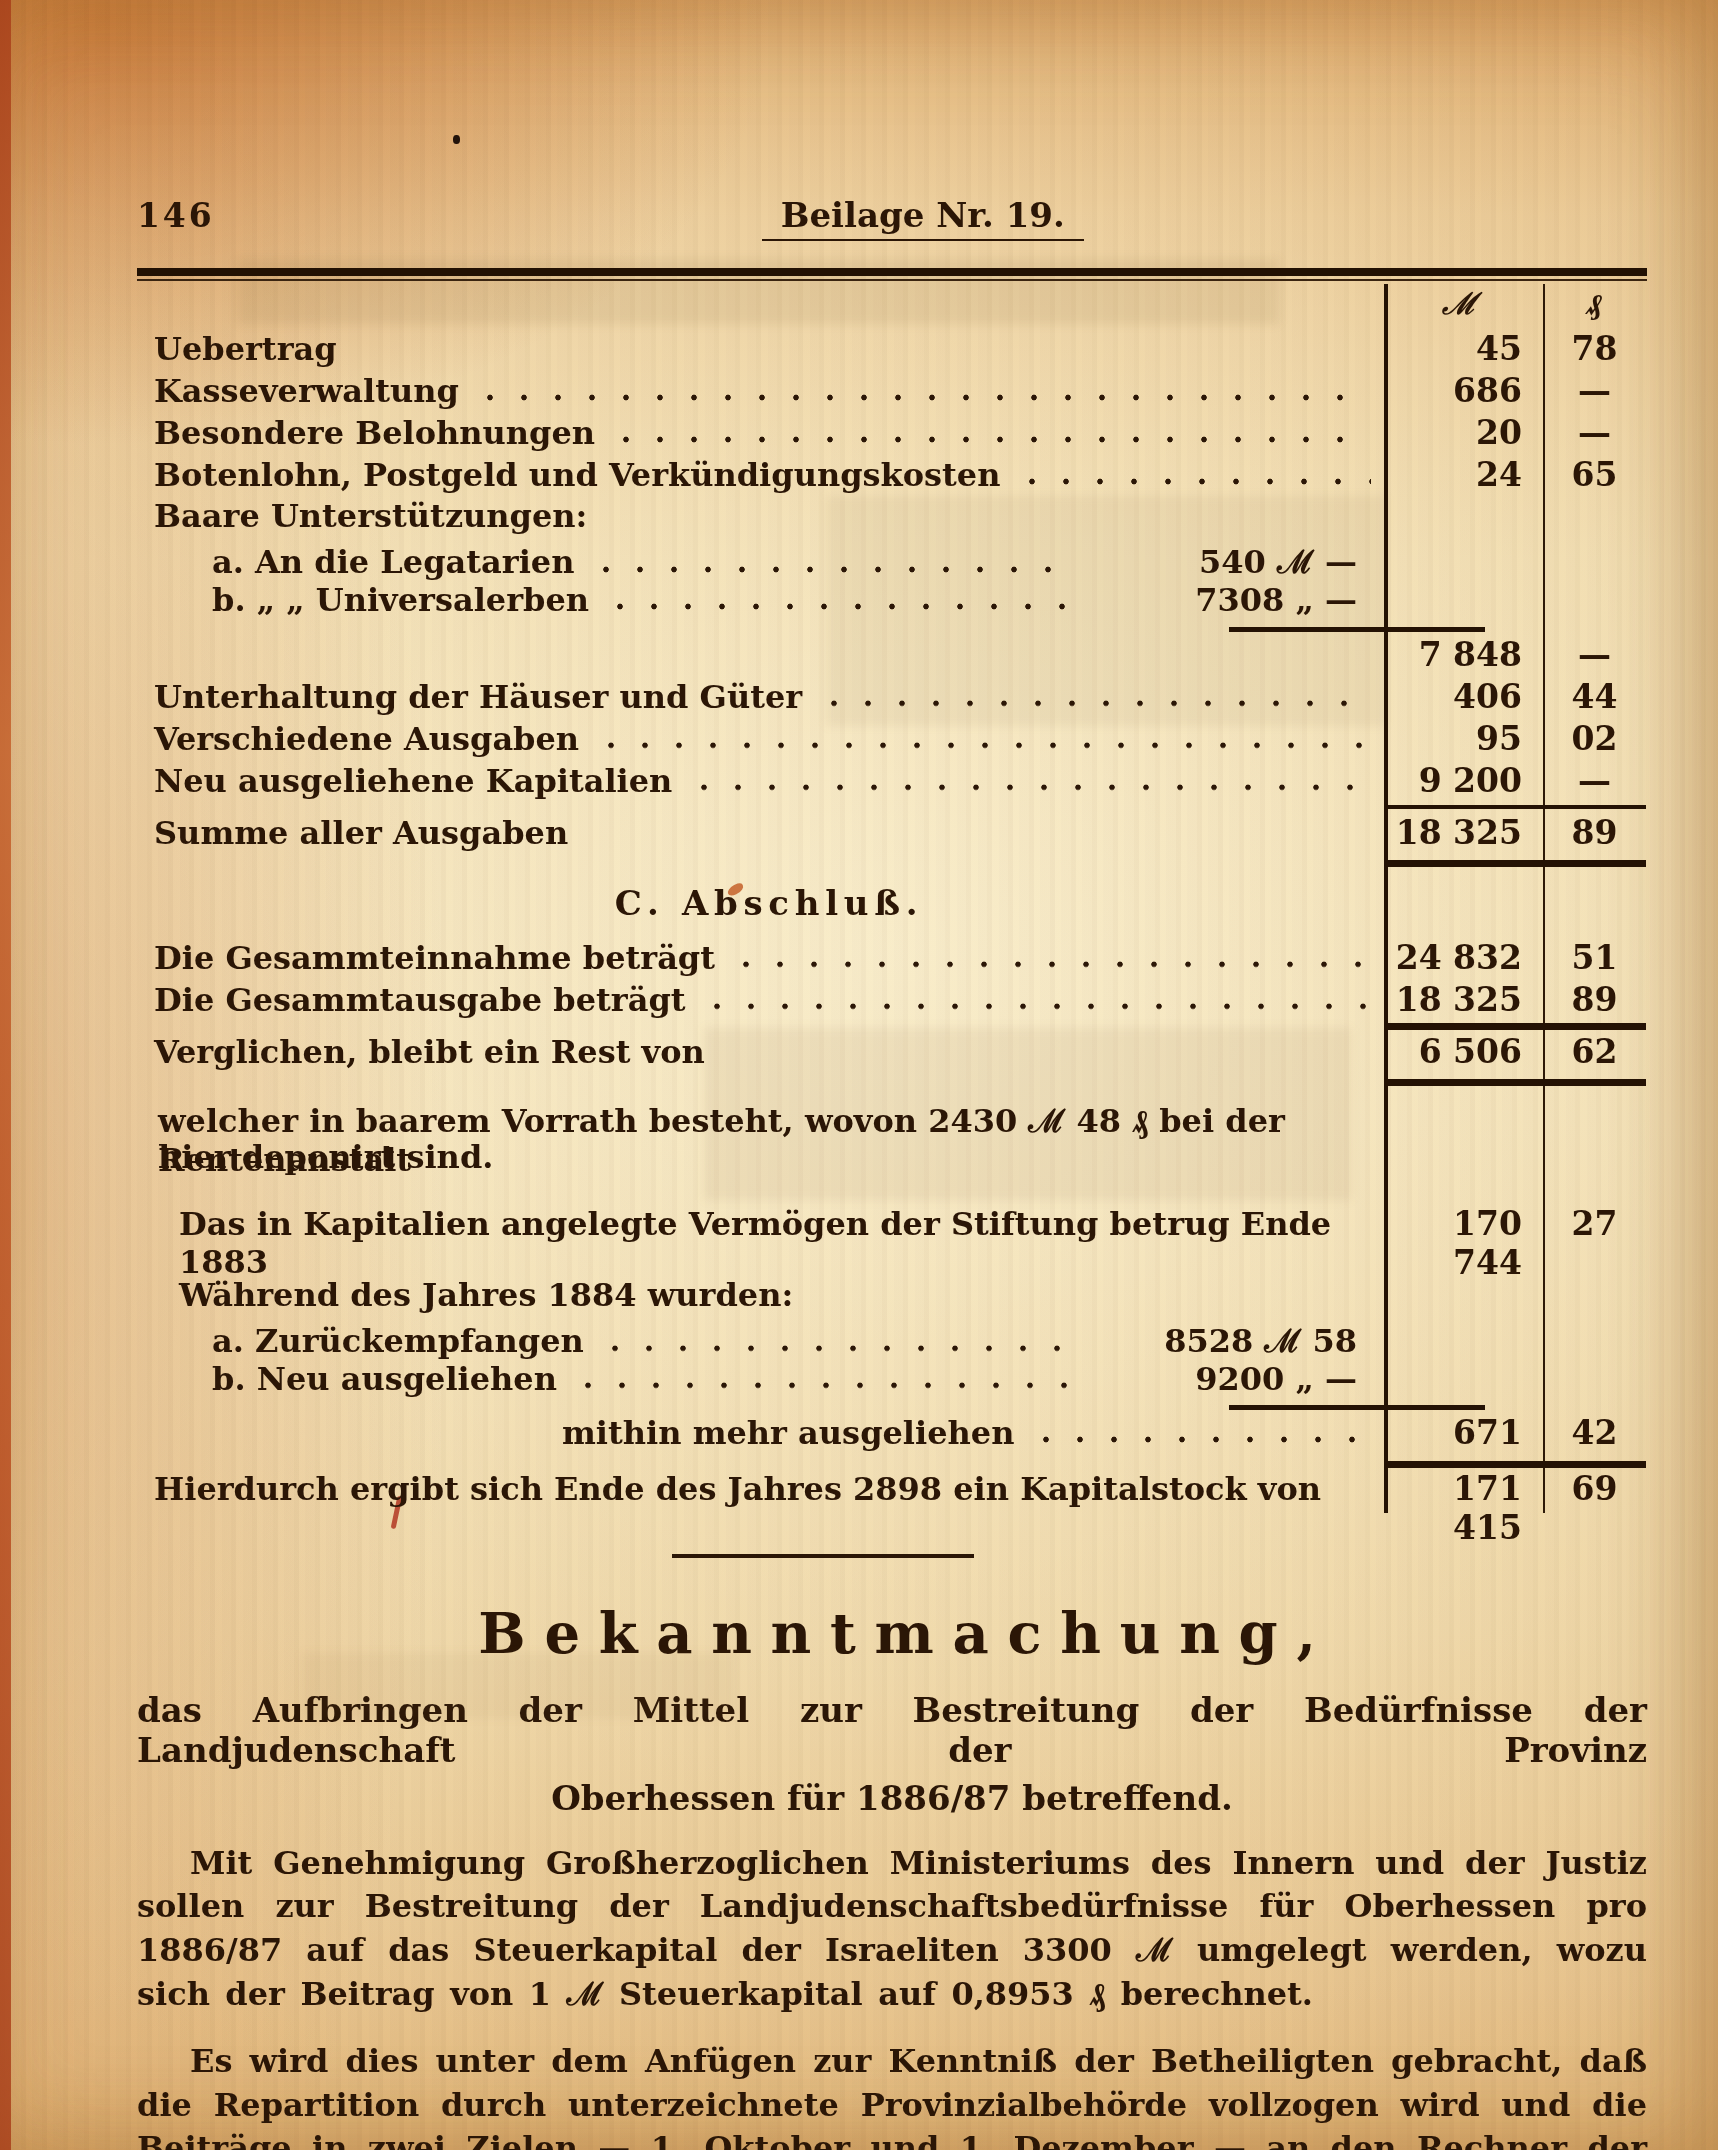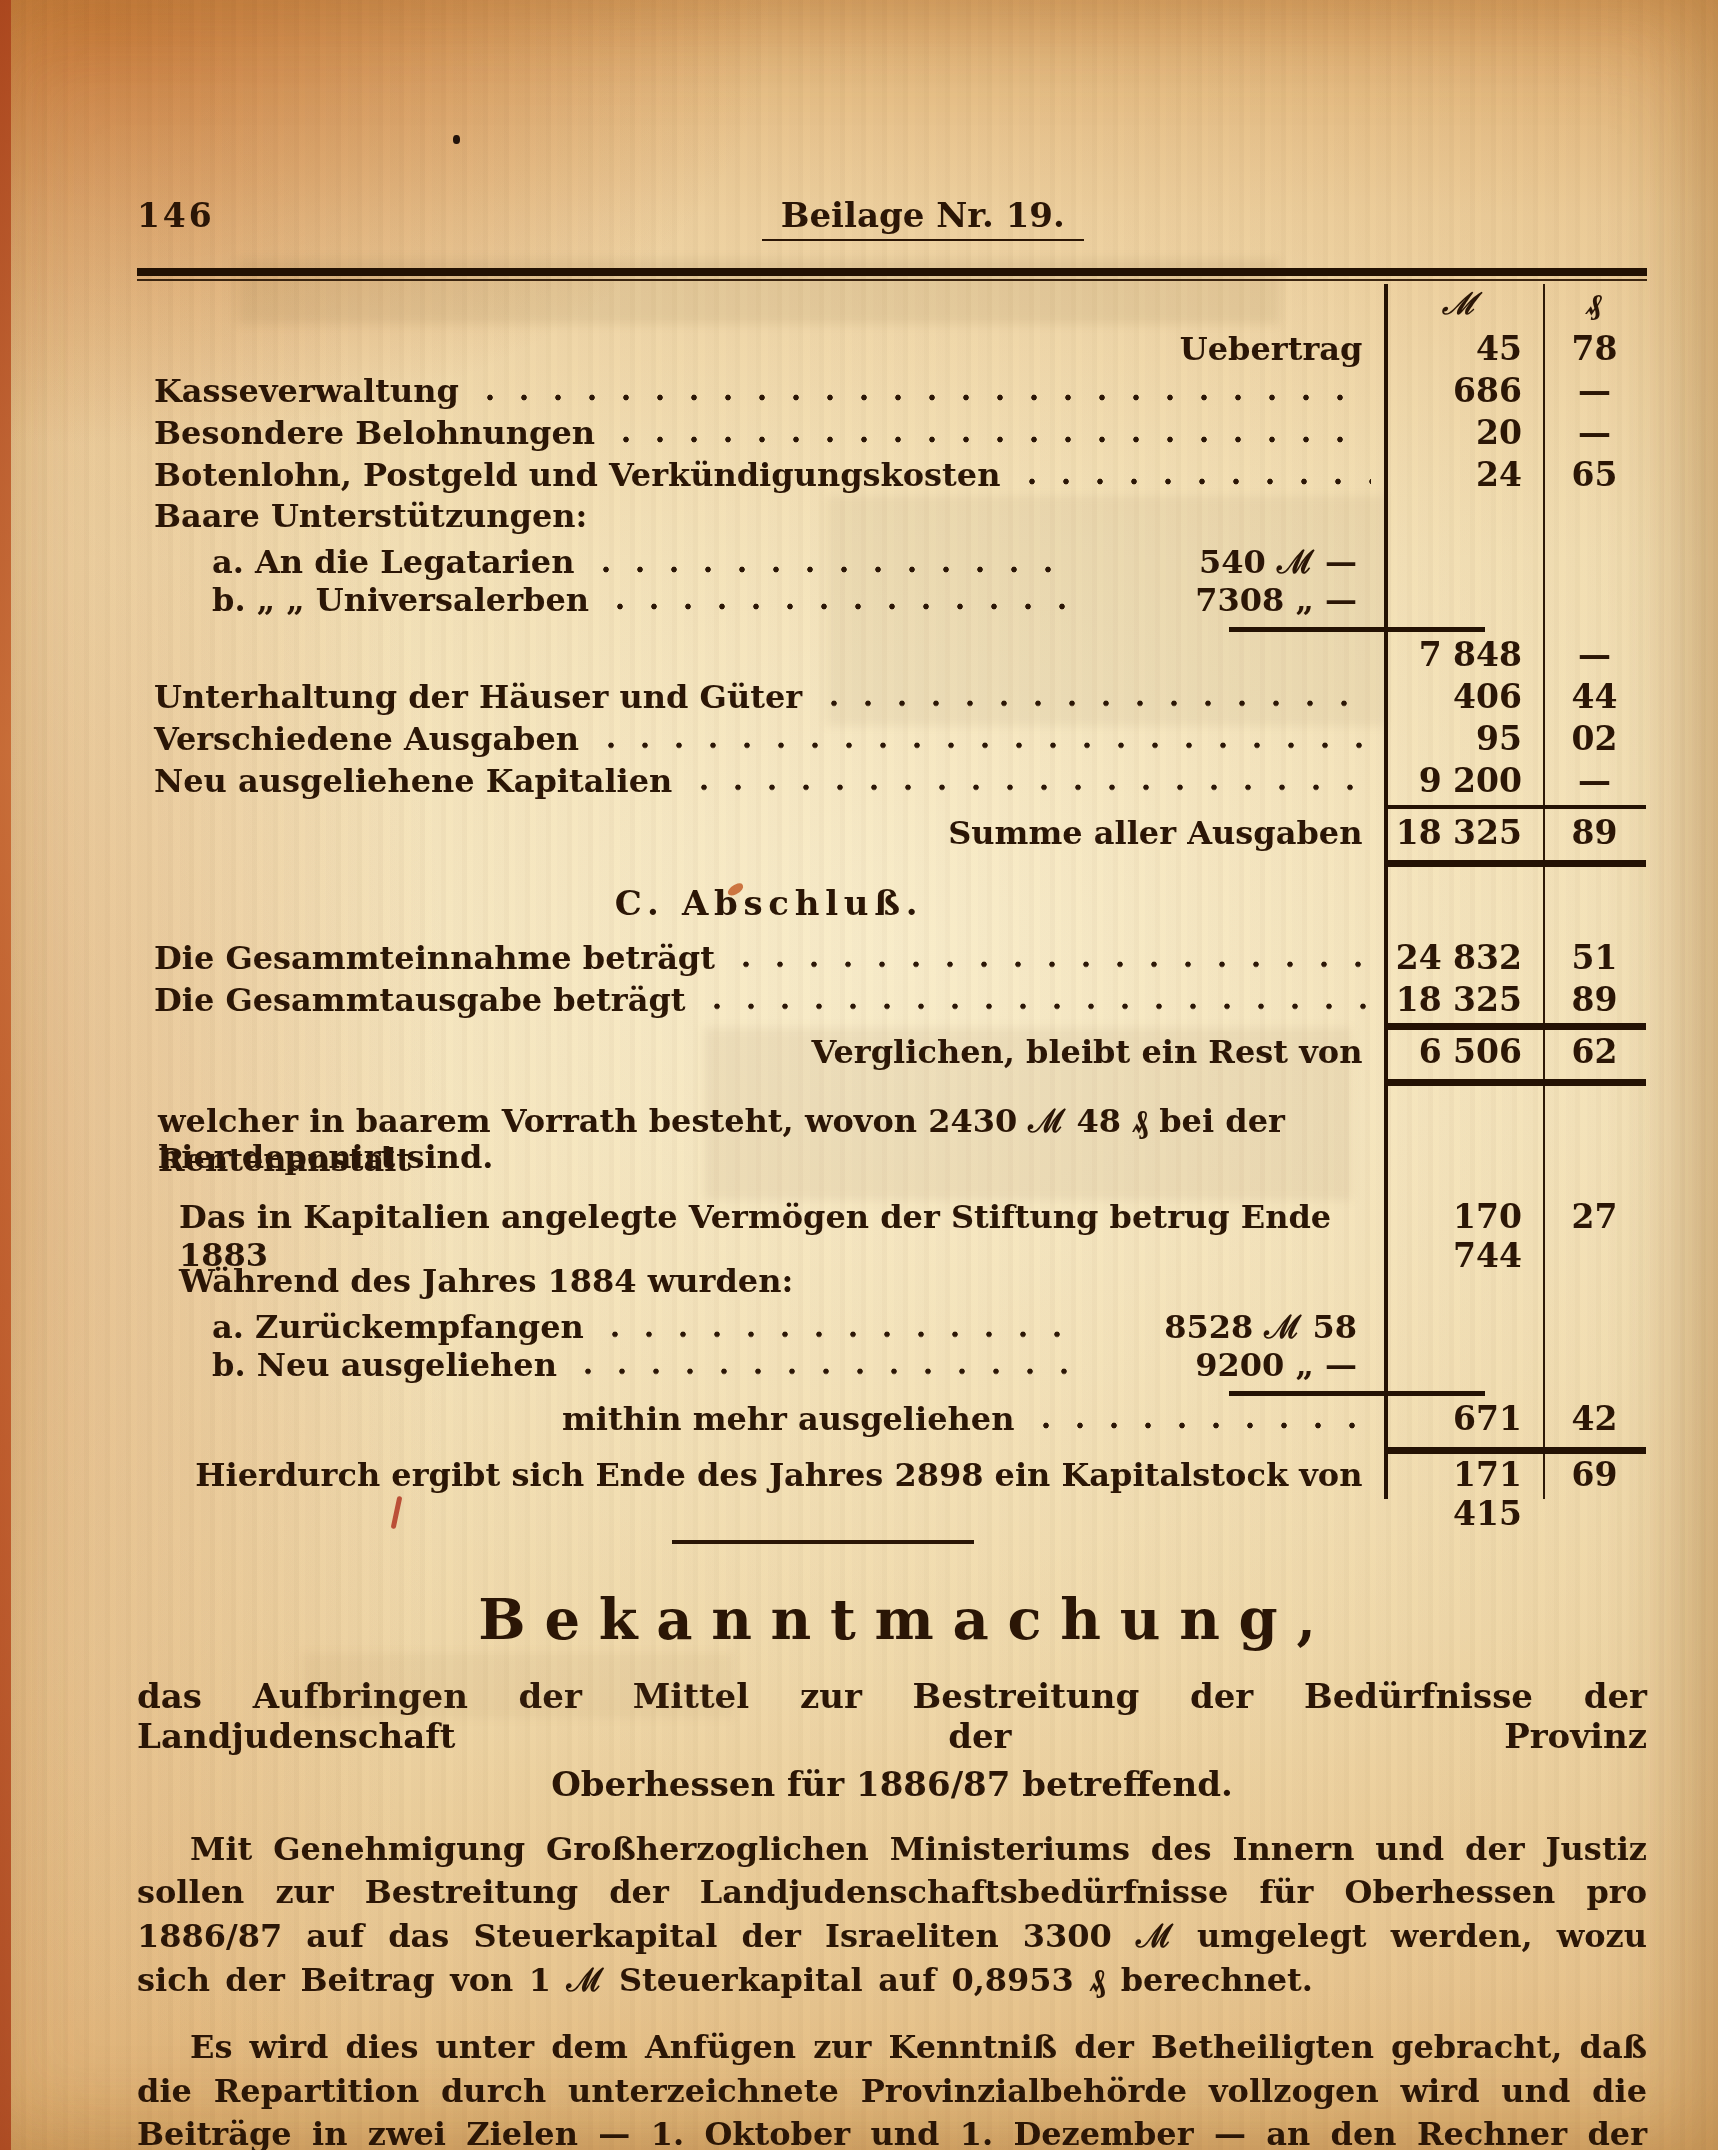--- a/index.html
+++ b/index.html
@@ -40,34 +40,34 @@
   .trow{display:flex;align-items:baseline;height:42px;font-size:32px;font-weight:700;}
   .tdesc{flex:1;display:flex;align-items:baseline;padding-left:17px;min-width:0;}
   .tmark{width:158px;text-align:right;padding-right:20px;box-sizing:border-box;font-size:33px;}
   .tpf{width:105px;text-align:center;box-sizing:border-box;font-size:33px;}
   .leader{flex:1;align-self:flex-end;height:8.6px;margin:0 13px 8.6px 14.4px;
     background-image:radial-gradient(circle,#2b1606 2.4px,rgba(0,0,0,0) 3.1px);
     background-size:34px 8.6px;background-repeat:repeat-x;background-position:left center;}
   .colhead{height:47px;font-style:italic;font-weight:700;}
   .colhead .tmark{text-align:center;padding-right:7.2px;font-size:30px;}
   .colhead .tpf{font-size:30px;}
-  .r-right .tdesc{justify-content:flex-end;padding-right:21.6px;}
+  .r-right .tdesc{justify-content:flex-start;padding-right:21.6px;}
   .sub .tdesc{padding-left:75px;}
   .inline-amt{width:273px;text-align:right;padding-right:27px;white-space:nowrap;align-self:baseline;}
   .subrule-row{height:11.5px;display:flex;}
   .subrule-row .line{margin-left:auto;width:256px;margin-right:162px;height:5px;background:#241204;align-self:center;}
   .amtrule-row{height:10px;position:relative;}
   .amtrule-row .line{position:absolute;left:1247px;right:1.4px;top:2.2px;height:4.3px;background:#241204;}
   .amtrule-row.heavy .line{height:7.2px;top:1.4px;}
   .sect-head{height:69px;display:flex;align-items:center;}
   .sect-head .tdesc{justify-content:center;font-size:34px;letter-spacing:5.7px;}
   .textline{height:40px;margin-left:21px;}
   .textline .tdesc{padding-left:0;}
   .indent .tdesc{padding-left:42px;}
-  .mt26{margin-top:19px;} .mt14{margin-top:10px;}
+  .mt26{margin-top:26px;} .mt14{margin-top:10px;}
   .mithin .tdesc{padding-left:425px;}
   .tall{height:46px;}
 
   
   .sep-rule{margin-top:39px;margin-left:672px;width:302px;height:3.6px;background:#2b1606;}
 
   
   .ann{margin:42px 72px 0 137px;width:1510px;}
   .ann-title{text-align:center;font-size:56px;font-weight:700;letter-spacing:18.7px;margin-left:29px;}
   .ann-sub1{margin-top:24.4px;font-size:34px;font-weight:700;text-align:justify;text-align-last:justify;}

